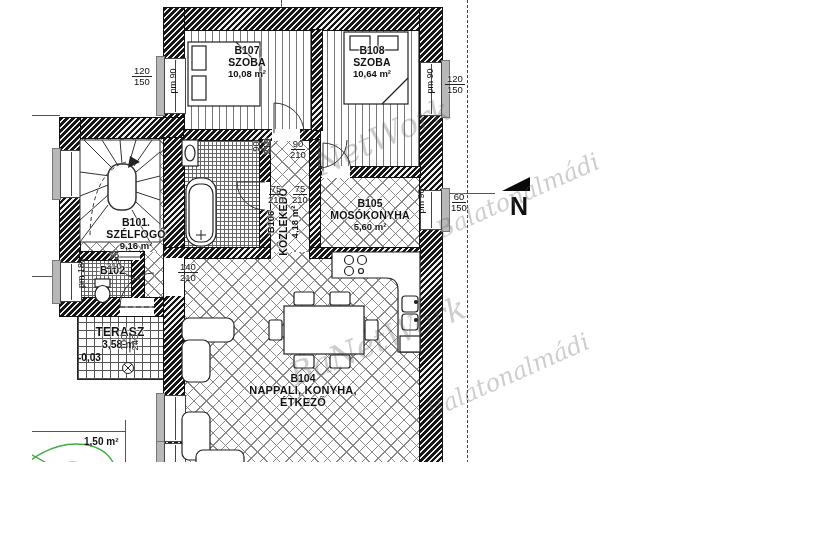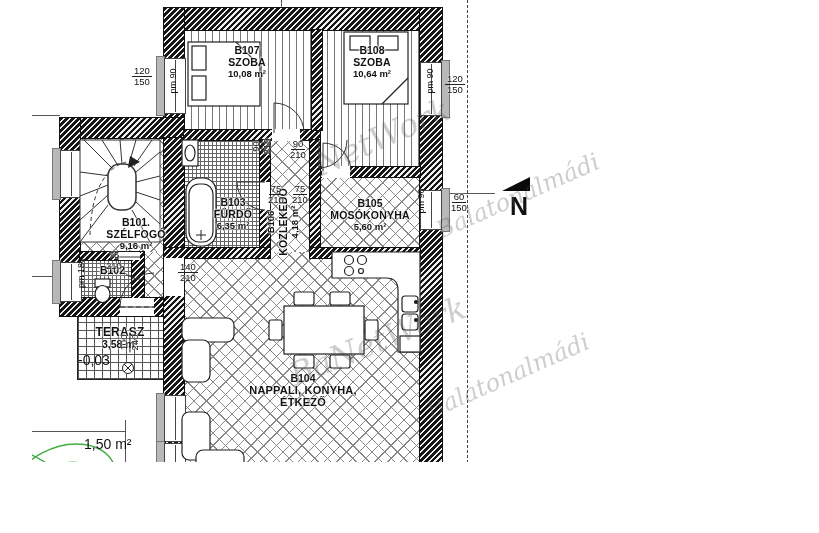--- a/index.html
+++ b/index.html
@@ -35,21 +35,21 @@
   .rname{font-weight:bold;font-size:10.5px;display:block;letter-spacing:.2px;}
   .rarea{font-weight:bold;font-size:9.5px;display:block;}
   .rot{transform:rotate(-90deg);}
   .dim{position:absolute;display:flex;flex-direction:column;align-items:center;z-index:7;
        font-size:9.5px;line-height:10px;font-weight:500;color:#111;
        text-shadow:0 0 2px #fff,0 0 2px #fff;}
   .dim .a{border-bottom:1px solid #222;padding:0 2px;}
   .dim .b{padding:0 2px;}
   .pm{position:absolute;font-size:9px;z-index:7;transform:rotate(-90deg);transform-origin:center;
       white-space:nowrap;color:#111;}
-  .lvl{position:absolute;font-size:14px;font-weight:normal;z-index:7;}
+  .lvl{position:absolute;font-size:10px;font-weight:bold;z-index:7;}
   
   .wm{position:absolute;z-index:8;font-family:"DejaVu Serif",serif;font-style:italic;
       color:rgba(90,90,90,.30);white-space:nowrap;pointer-events:none;}
   
   #logo{position:absolute;left:24px;top:498px;display:flex;align-items:center;gap:4px;z-index:9;}
   #logo .ltxt{font-weight:normal;font-size:20px;letter-spacing:.5px;color:#e23b3b;}
   
   #north-label{position:absolute;left:478px;top:192px;font-size:25px;font-weight:bold;z-index:7;}
   svg.overlay{position:absolute;left:0;top:0;z-index:6;pointer-events:none;}
   .misc-box{position:absolute;border:1px solid #666;background:#fff;z-index:2;}
@@ -227,25 +227,20 @@
   <div class="rlabel" style="left:180px;top:44px;width:70px;">
     <span class="rid">B107</span>
     <span class="rname">SZOBA</span>
     <span class="rarea">10,08 m²</span>
   </div>
   <div class="rlabel" style="left:305px;top:44px;width:70px;">
     <span class="rid">B108</span>
     <span class="rname">SZOBA</span>
     <span class="rarea">10,64 m²</span>
   </div>
-  <div class="rlabel" style="left:170px;top:196px;width:62px;">
-    <span class="rid">B103</span>
-    <span class="rname">FÜRDŐ</span>
-    <span class="rarea">6,35 m²</span>
-  </div>
   <div class="rlabel" style="left:298px;top:197px;width:80px;">
     <span class="rid">B105</span>
     <span class="rname">MOSÓKONYHA</span>
     <span class="rarea">5,60 m²</span>
   </div>
   <div class="rlabel rot" style="left:212px;top:200px;width:86px;height:44px;">
     <span class="rarea">B106</span>
     <span class="rname">KÖZLEKEDŐ</span>
     <span class="rarea">4,18 m²</span>
   </div>

